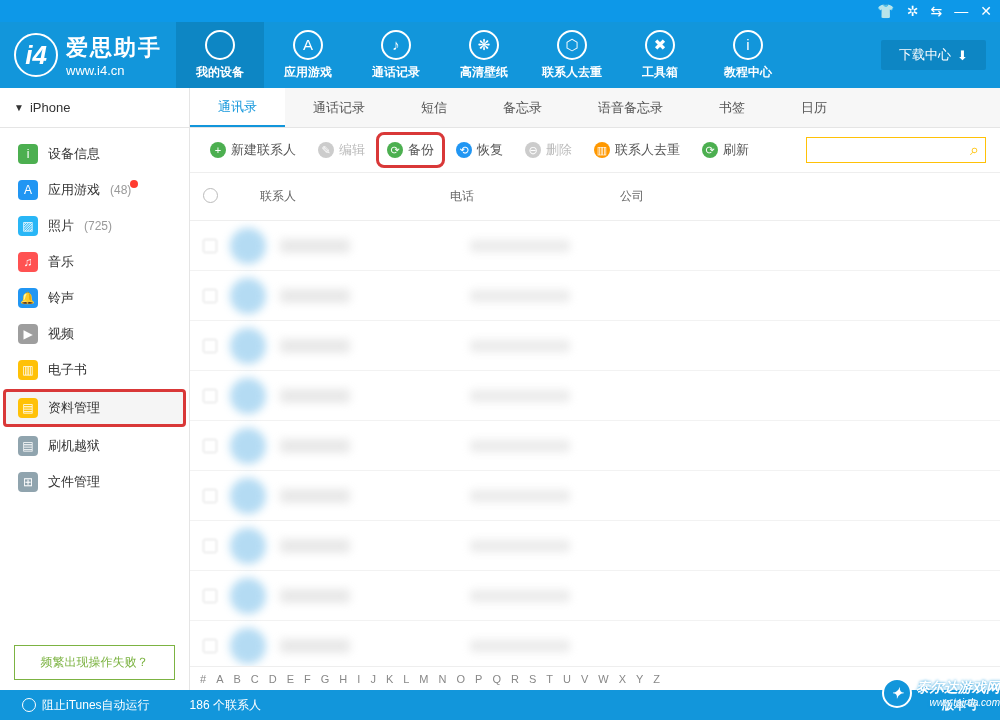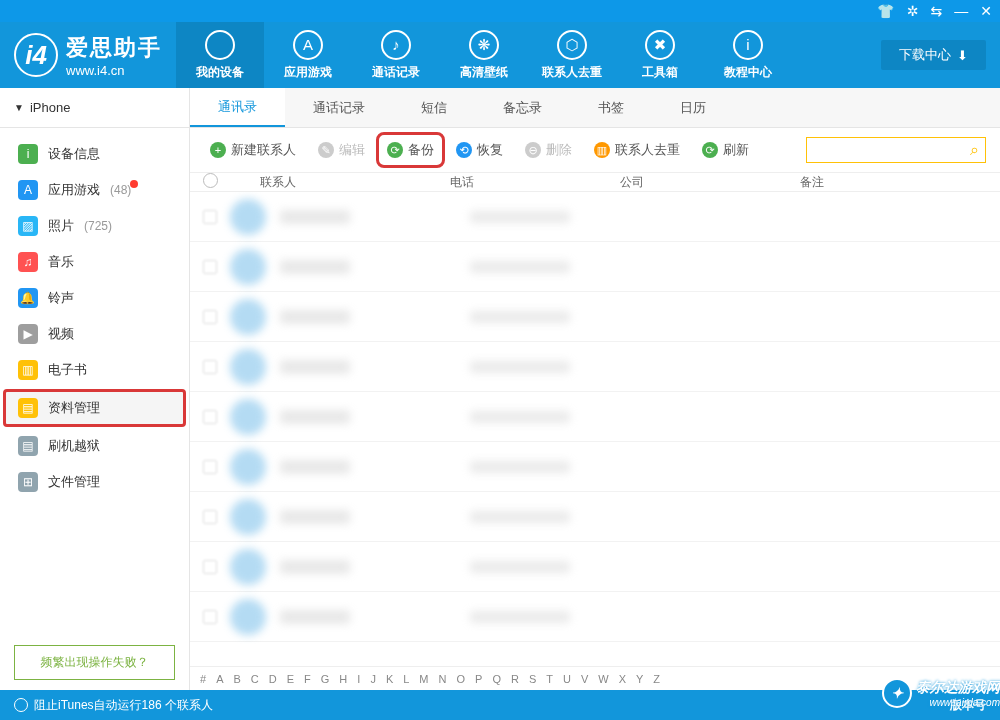--- a/index.html
+++ b/index.html
@@ -45,43 +45,43 @@
 .tab.active { background: #fff; color: #1296db; border-bottom: 2px solid #1296db; }
 
 .toolbar { height: 44px; display: flex; align-items: center; padding: 0 14px; gap: 10px; }
 .tool-btn { display: flex; align-items: center; gap: 5px; font-size: 13px; color: #555; cursor: pointer; padding: 4px 6px; }
 .tool-btn.disabled { color: #bbb; }
 .tool-btn.highlighted { outline: 3px solid #d93838; outline-offset: 2px; border-radius: 3px; }
 .tool-icon { width: 16px; height: 16px; border-radius: 50%; display: flex; align-items: center; justify-content: center; font-size: 11px; color: #fff; }
 .search-box { margin-left: auto; width: 180px; height: 26px; border: 1px solid #ffc107; display: flex; align-items: center; padding: 0 6px; }
 .search-box input { flex: 1; border: none; outline: none; font-size: 12px; }
 
-.thead { height: 20px; display: flex; align-items: center; border-top: 1px solid #eee; border-bottom: 1px solid #eee; font-size: 12px; color: #666; }
+.thead { height: 49px; display: flex; align-items: center; border-top: 1px solid #eee; border-bottom: 1px solid #eee; font-size: 12px; color: #666; }
 .thead .chk { width: 40px; text-align: center; }
 .th-contact { width: 220px; padding-left: 30px; }
 .th-phone { width: 170px; }
 .th-company { width: 180px; }
 .th-note { flex: 1; }
 
 .rows { flex: 1; overflow: hidden; }
 .row { height: 50px; display: flex; align-items: center; border-bottom: 1px solid #f2f2f2; }
 .row .chk { width: 40px; display: flex; justify-content: center; }
 .row .chk span { width: 14px; height: 14px; border: 1px solid #ddd; border-radius: 2px; filter: blur(1px); }
 .avatar { width: 36px; height: 36px; border-radius: 50%; background: #6bb8e8; margin-right: 14px; filter: blur(4px); opacity: 0.5; }
 .blur-text { width: 70px; height: 14px; background: #ccc; border-radius: 3px; filter: blur(4px); opacity: 0.45; }
 .blur-phone { width: 100px; height: 12px; background: #ccc; border-radius: 3px; filter: blur(4px); opacity: 0.4; margin-left: 20px; }
 
 .alpha-index { height: 24px; border-top: 1px solid #eee; display: flex; align-items: center; padding: 0 10px; gap: 10px; font-size: 11px; color: #888; }
 .alpha-index span { cursor: pointer; }
 
 
-.statusbar { height: 30px; background: #1296db; display: flex; align-items: center; padding: 0 14px; color: #fff; font-size: 12px; }
+.statusbar { height: 30px; background: #1296db; display: flex; align-items: center; padding: 0 22px; color: #fff; font-size: 12px; }
 .status-left { display: flex; align-items: center; gap: 6px; }
 .status-circle { width: 14px; height: 14px; border: 1.5px solid #fff; border-radius: 50%; }
-.count { }
+.count { margin-left: 40px; }
 .version { margin-left: auto; font-weight: bold; }
 
 
 .watermark { position: absolute; right: 0; bottom: 12px; display: flex; align-items: center; gap: 4px; color: #fff; font-size: 14px; font-weight: bold; font-style: italic; text-shadow: 0 0 3px #1296db; pointer-events: none; }
 .wm-icon { width: 30px; height: 30px; background: #1296db; border-radius: 50%; display: flex; align-items: center; justify-content: center; border: 2px solid #fff; }
 
 .chevron { font-size: 10px; }
 .circle-chk { width: 15px; height: 15px; border: 1.5px solid #bbb; border-radius: 50%; display: inline-block; }
 </style>
 </head>
@@ -193,20 +193,21 @@
       </div>
     <div class="help-link">频繁出现操作失败？</div>
   </div>
 
   <div class="main">
     <div class="tabs" id="tabs">
         <div class="tab active">通讯录</div>
         <div class="tab">通话记录</div>
         <div class="tab">短信</div>
         <div class="tab">备忘录</div>
+        <div class="tab">语音备忘录</div>
         <div class="tab">书签</div>
         <div class="tab">日历</div>
       </div>
 
     <div class="toolbar" id="toolbar">
     <div class="tool-btn">
           <span class="tool-icon" style="background:#4caf50">+</span>
           <span>新建联系人</span>
         </div>
         <div class="tool-btn disabled">
@@ -237,21 +238,20 @@
           <input style="">
           <span style="color:#ffc107">⌕</span>
         </div>
       </div>
 
     <div class="thead">
       <div class="chk"><span class="circle-chk"></span></div>
       <div class="th-contact">联系人</div>
       <div class="th-phone">电话</div>
       <div class="th-company">公司</div>
-      <div class="th-note">备注</div>
     </div>
 
     <div class="rows" id="rows">
         <div class="row">
           <div class="chk">
             <span></span>
           </div>
           <div style="width:220px;display:flex;align-items:center">
             <div class="avatar"></div>
             <div class="blur-text"></div>

